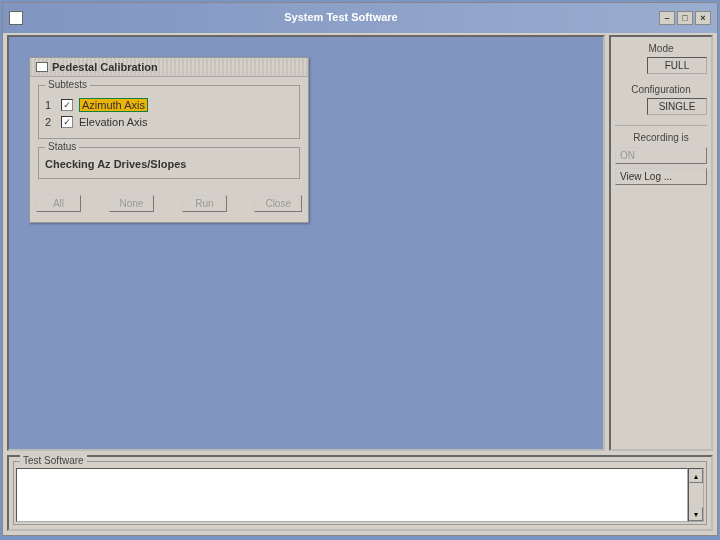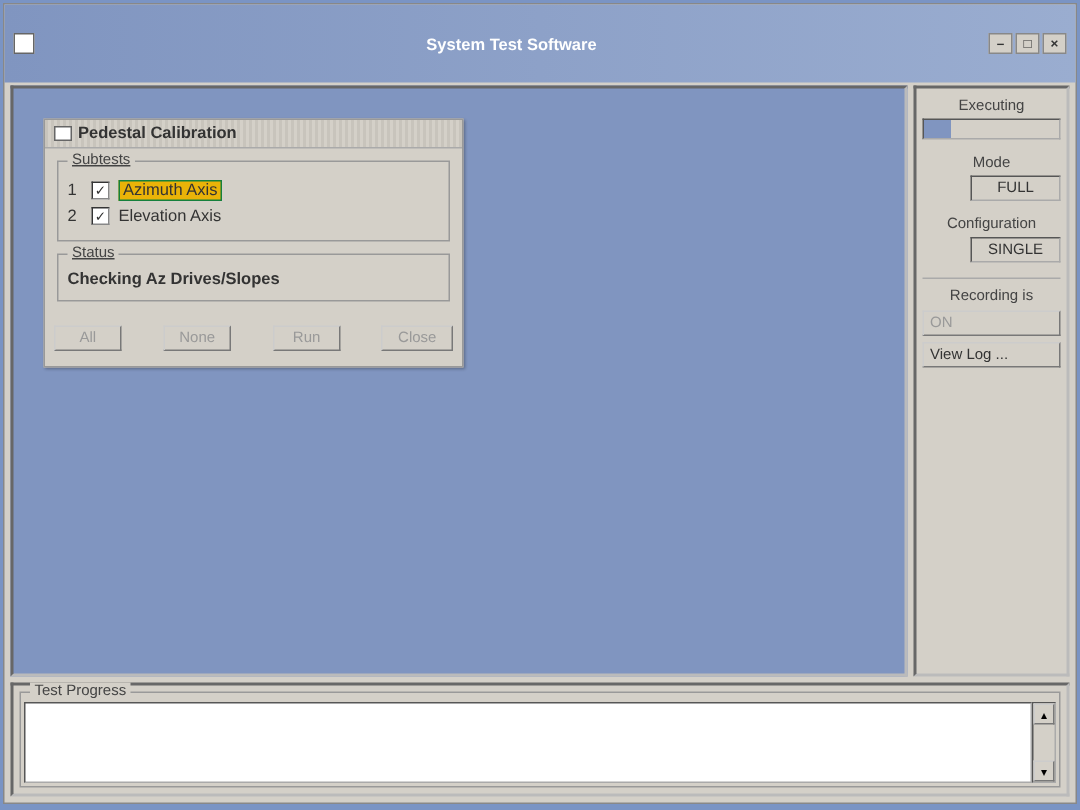--- a/index.html
+++ b/index.html
@@ -1,34 +1,34 @@
 <!DOCTYPE html>
 <html><head>
 <meta charset="utf-8">
 <style>
 * { box-sizing: border-box; margin: 0; padding: 0; font-family: Arial, sans-serif; }
 body { background: #7a94c4; width: 720px; height: 540px; overflow: hidden; font-size: 11px; }
 .window { background: #d4d0c8; border: 1px solid #888; margin: 2px; height: 534px; display: flex; flex-direction: column; }
-.titlebar { background: linear-gradient(to right, #8095c0, #9aadd0); color: white; font-weight: bold; padding: 19px 6px; display: flex; align-items: flex-end; justify-content: space-between; }
+.titlebar { background: linear-gradient(to right, #8095c0, #9aadd0); color: white; font-weight: bold; padding: 8px 6px; display: flex; align-items: flex-start; justify-content: space-between; }
 .titlebar-left { display: flex; align-items: center; gap: 4px; }
 .titlebar-center { flex: 1; text-align: center; }
 .win-icon { width: 14px; height: 14px; background: #fff; border: 1px solid #666; }
 .win-controls { display: flex; gap: 2px; }
 .win-btn { width: 16px; height: 14px; background: #d4d0c8; border: 1px solid #888; font-size: 9px; display: flex; align-items: center; justify-content: center; cursor: pointer; color: #333; }
 .menubar { background: #d4d0c8; padding: 2px 4px; border-bottom: 1px solid #aaa; display: flex; gap: 2px; }
 .menu-item { padding: 2px 6px; cursor: pointer; color: #333; }
 .menu-item .u { text-decoration: underline; }
 .main-area { flex: 1; display: flex; gap: 4px; padding: 2px 4px; }
 .content { flex: 1; background: #8095c0; border: 2px inset #bbb; position: relative; padding: 20px; }
 .sidebar { width: 104px; background: #d4d0c8; border: 2px inset #bbb; padding: 6px 4px; }
 .panel { background: #d4d0c8; border: 1px solid #999; width: 280px; box-shadow: 1px 1px 2px rgba(0,0,0,0.3); }
 .panel-title { background: repeating-linear-gradient(90deg, #c8c4bc, #c8c4bc 2px, #d4d0c8 2px, #d4d0c8 4px); padding: 3px 6px; font-weight: bold; color: #333; display: flex; align-items: center; gap: 4px; border-bottom: 1px solid #aaa; }
 .panel-title .ico { width: 12px; height: 10px; background: #fff; border: 1px solid #666; }
 .fieldset { border: 1px solid #999; margin: 8px; padding: 8px 6px 6px 6px; position: relative; }
-.fieldset .legend { position: absolute; top: -7px; left: 6px; background: #d4d0c8; padding: 0 3px; color: #444; font-size: 10px; text-decoration: underline; }
+.fieldset .legend { position: absolute; top: -7px; left: 6px; background: #d4d0c8; padding: 0 3px; color: #444; font-size: 10px; }
 .subtest-row { display: flex; align-items: center; gap: 6px; margin: 4px 0; color: #333; }
 .subtest-row .num { width: 10px; }
 .checkbox { width: 12px; height: 12px; border: 1px inset #888; background: #fff; display: flex; align-items: center; justify-content: center; font-size: 9px; cursor: pointer; }
 .status-text { color: #333; padding: 2px 0; font-weight: bold; }
 .btn-row { display: flex; gap: 8px; justify-content: space-between; padding: 8px 6px 10px 6px; }
 .btn { border: 1px outset #ccc; background: #d4d0c8; padding: 2px 10px; color: #999; cursor: pointer; min-width: 45px; text-align: center; font-size: 10px; }
 .sidebar .section { margin-bottom: 10px; text-align: center; }
 .sidebar .label { color: #444; font-size: 10px; margin-bottom: 3px; }
 .sidebar .field { border: 1px inset #aaa; background: #d4d0c8; padding: 2px 4px; font-size: 10px; color: #333; text-align: center; margin-left: 32px; }
 .progress-bar { border: 1px inset #aaa; background: #d4d0c8; height: 14px; position: relative; }
@@ -90,45 +90,39 @@
           <div class="btn">All</div>
           <div class="btn">None</div>
           <div class="btn">Run</div>
           <div class="btn">Close</div>
         </div>
       </div>
     </div>
 
     <div class="sidebar">
       <div class="section">
-        <div class="label">Executing</div>
-        <div class="progress-bar">
-          <div class="progress-fill"></div>
-        </div>
-      </div>
-      <div class="section">
         <div class="label">Mode</div>
         <div class="field">FULL</div>
       </div>
       <div class="section">
         <div class="label">Configuration</div>
         <div class="field">SINGLE</div>
       </div>
       <hr>
       <div class="section">
         <div class="label">Recording is</div>
         <div class="btn2">ON</div>
         <div class="btn2 active">View Log ...</div>
       </div>
     </div>
   </div>
 
   <div class="bottom-panel">
     <div class="bottom-fieldset">
-      <div class="legend">Test Progress</div>
+      <div class="legend">Test Software</div>
       <div class="textarea-wrap">
         <div class="textarea"></div>
         <div class="scrollbar">
           <div class="scroll-btn">▴</div>
           <div class="scroll-btn">▾</div>
         </div>
       </div>
     </div>
   </div>
 </div>

